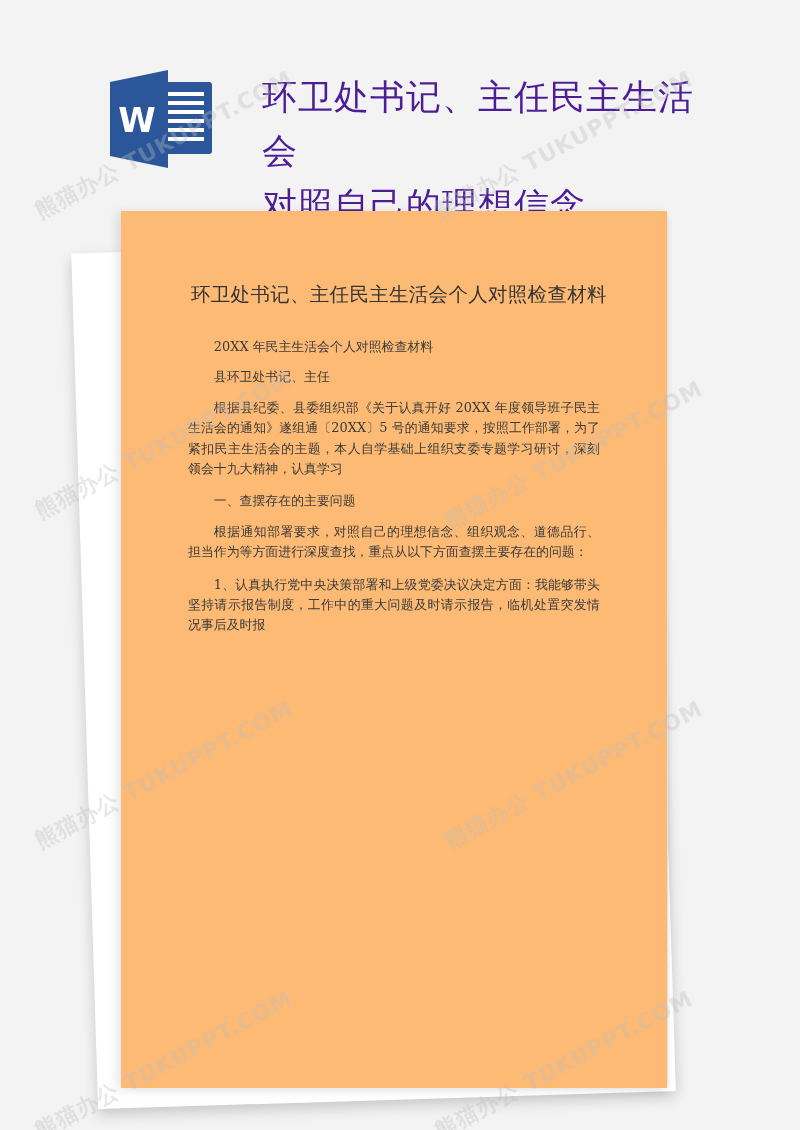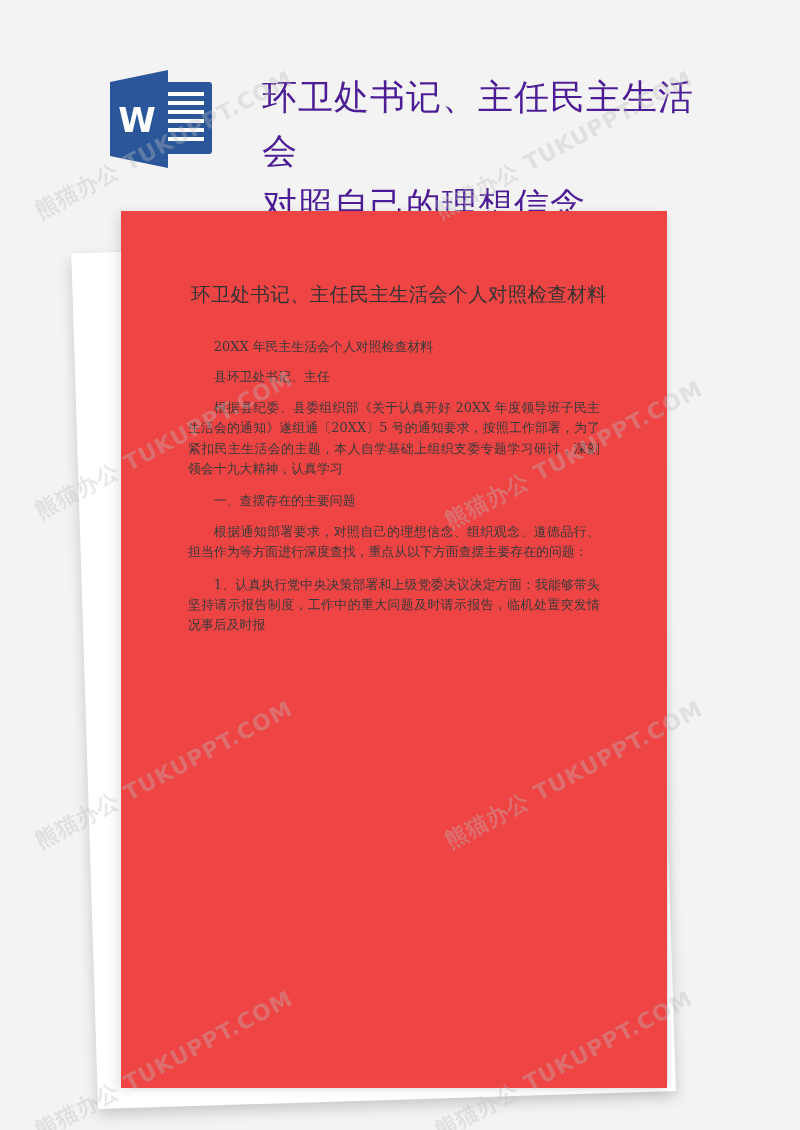--- a/index.html
+++ b/index.html
@@ -22,21 +22,21 @@
     transform: rotate(-1.8deg); transform-origin: 50% 100%;
     box-shadow: 0 6px 14px rgba(0,0,0,0.18);
   }
   .page-mid {
     position: absolute; left: 128px; top: 215px; width: 538px; height: 870px;
     background: #fbfbfb; border-right: 2px solid #e6e6e6;
     box-shadow: 0 2px 6px rgba(0,0,0,0.08);
   }
   .page {
     position: absolute; left: 121px; top: 211px; width: 546px; height: 877px;
-    background: #ef4444;
+    background: #fdba74;
     box-shadow: -4px 2px 10px rgba(0,0,0,0.10);
   }
   .doc-title {
     position: absolute; left: 70px; top: 70px; width: 440px;
     font-family: "DejaVu Serif", serif; font-size: 19.5px; color: #333;
     letter-spacing: 0.3px; white-space: nowrap;
   }
   .doc-body {
     position: absolute; left: 67px; top: 118px; width: 412px;
     font-size: 12.9px; line-height: 20.4px; color: #3a3a3a;

